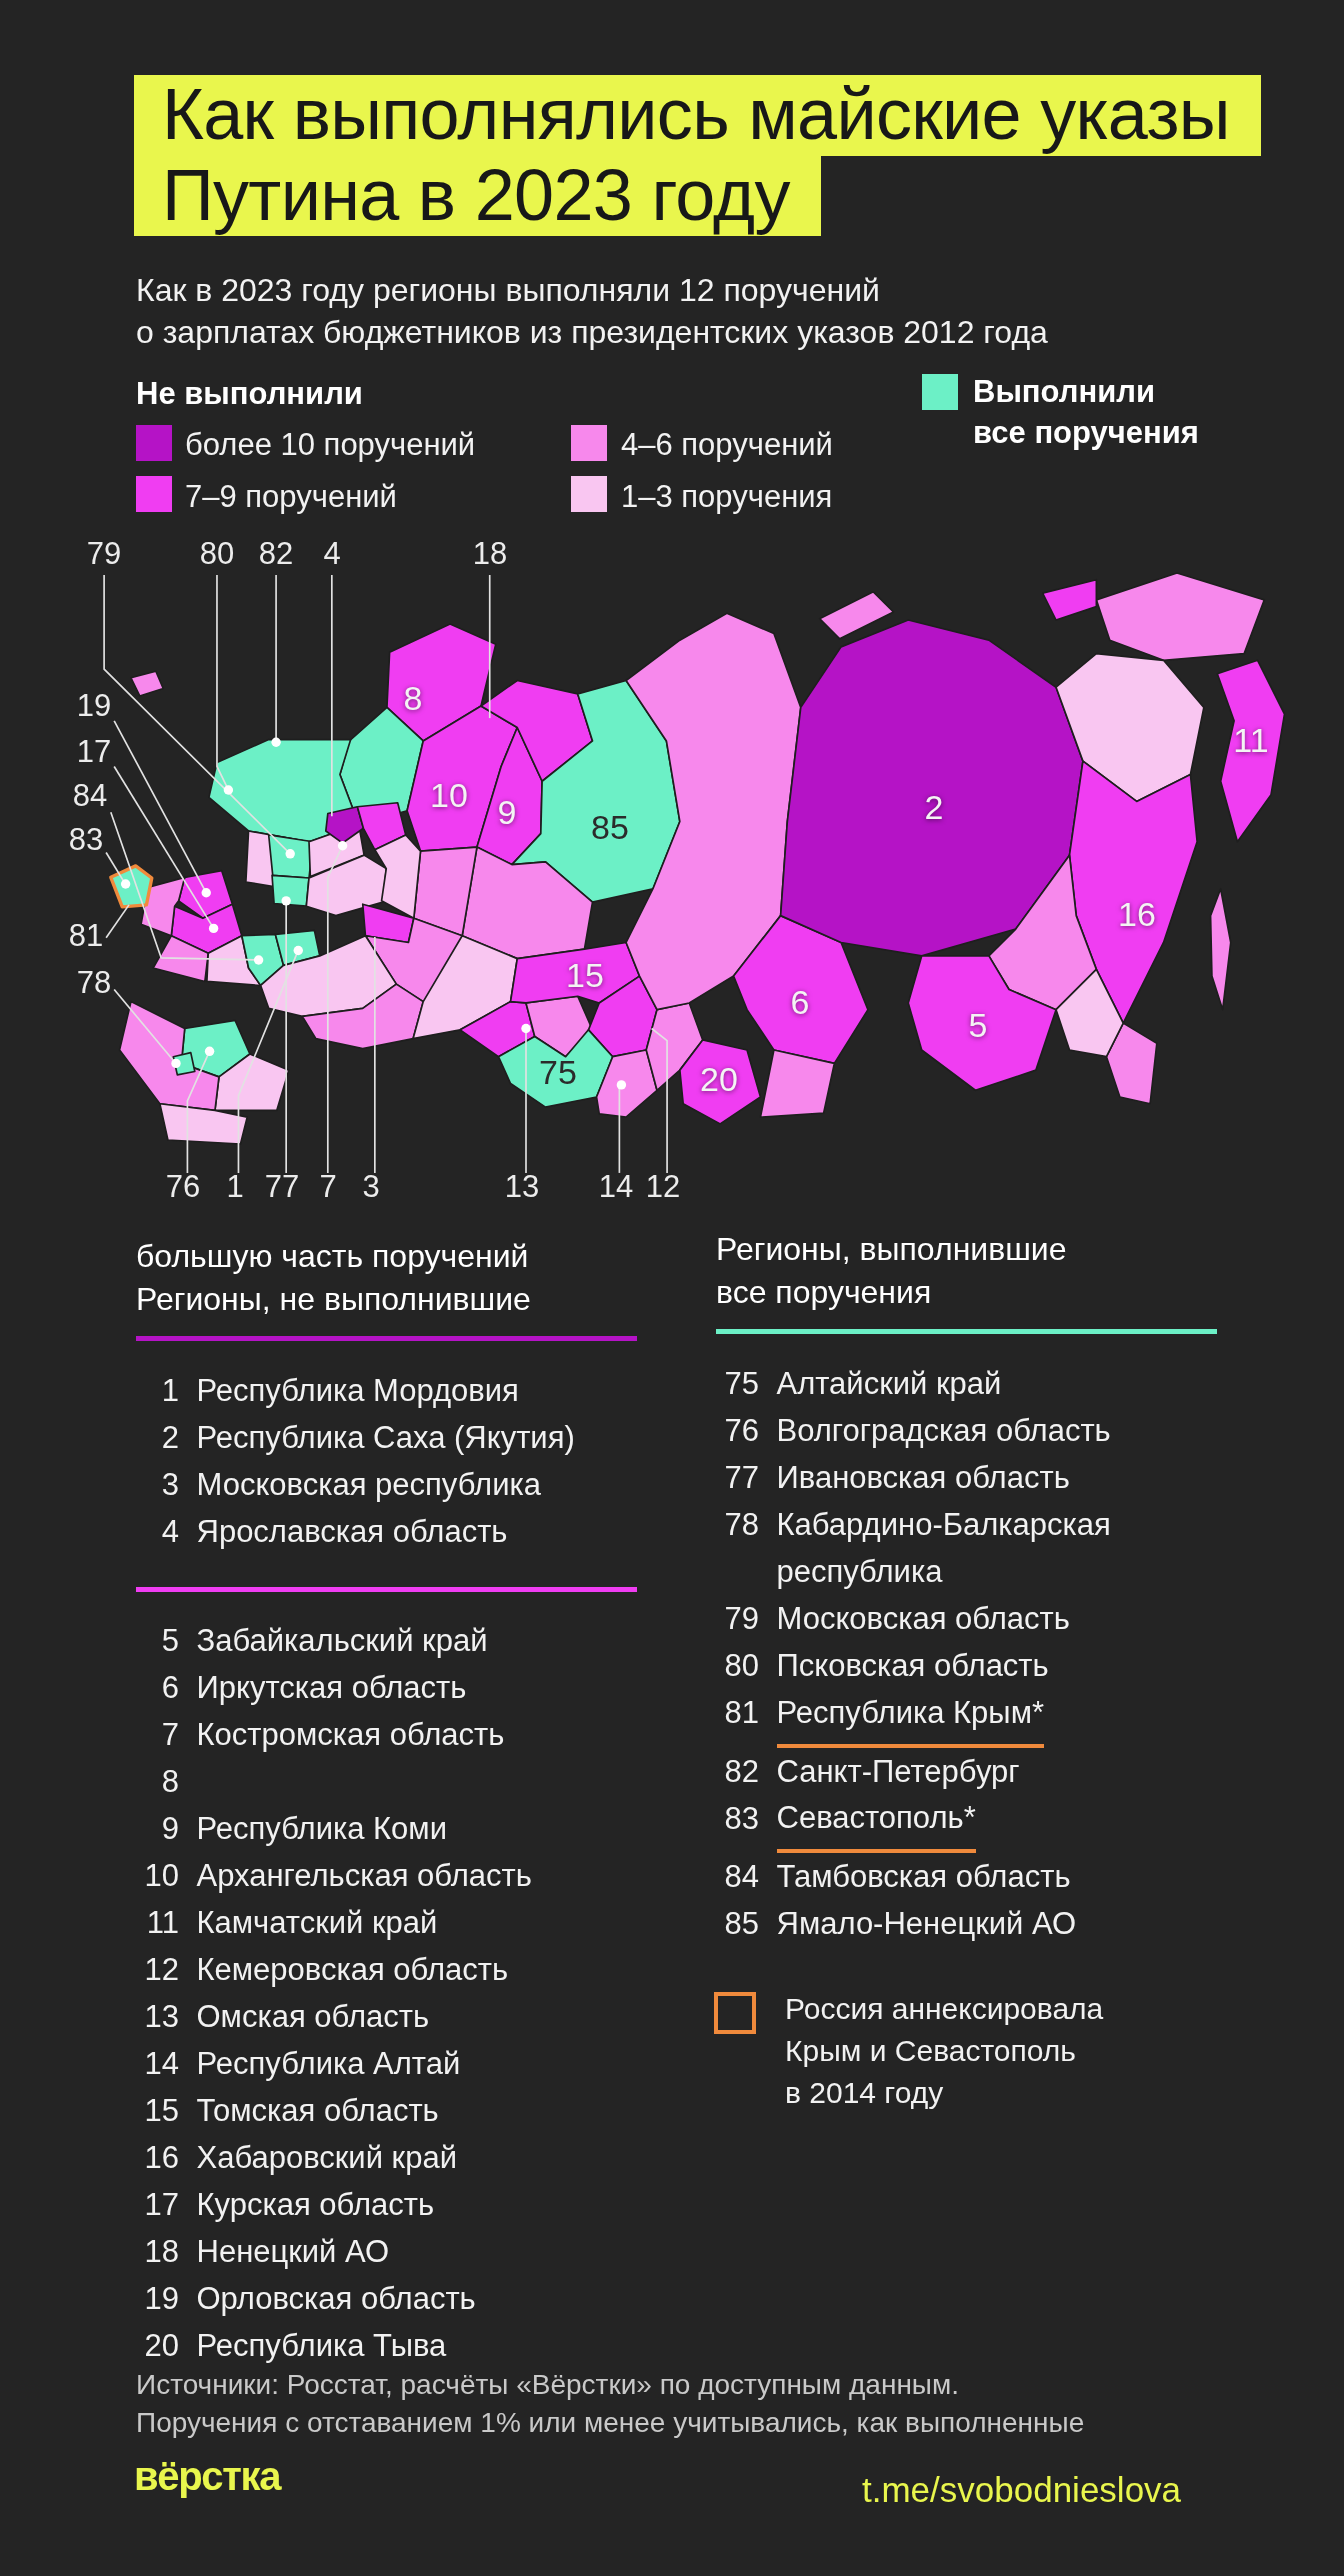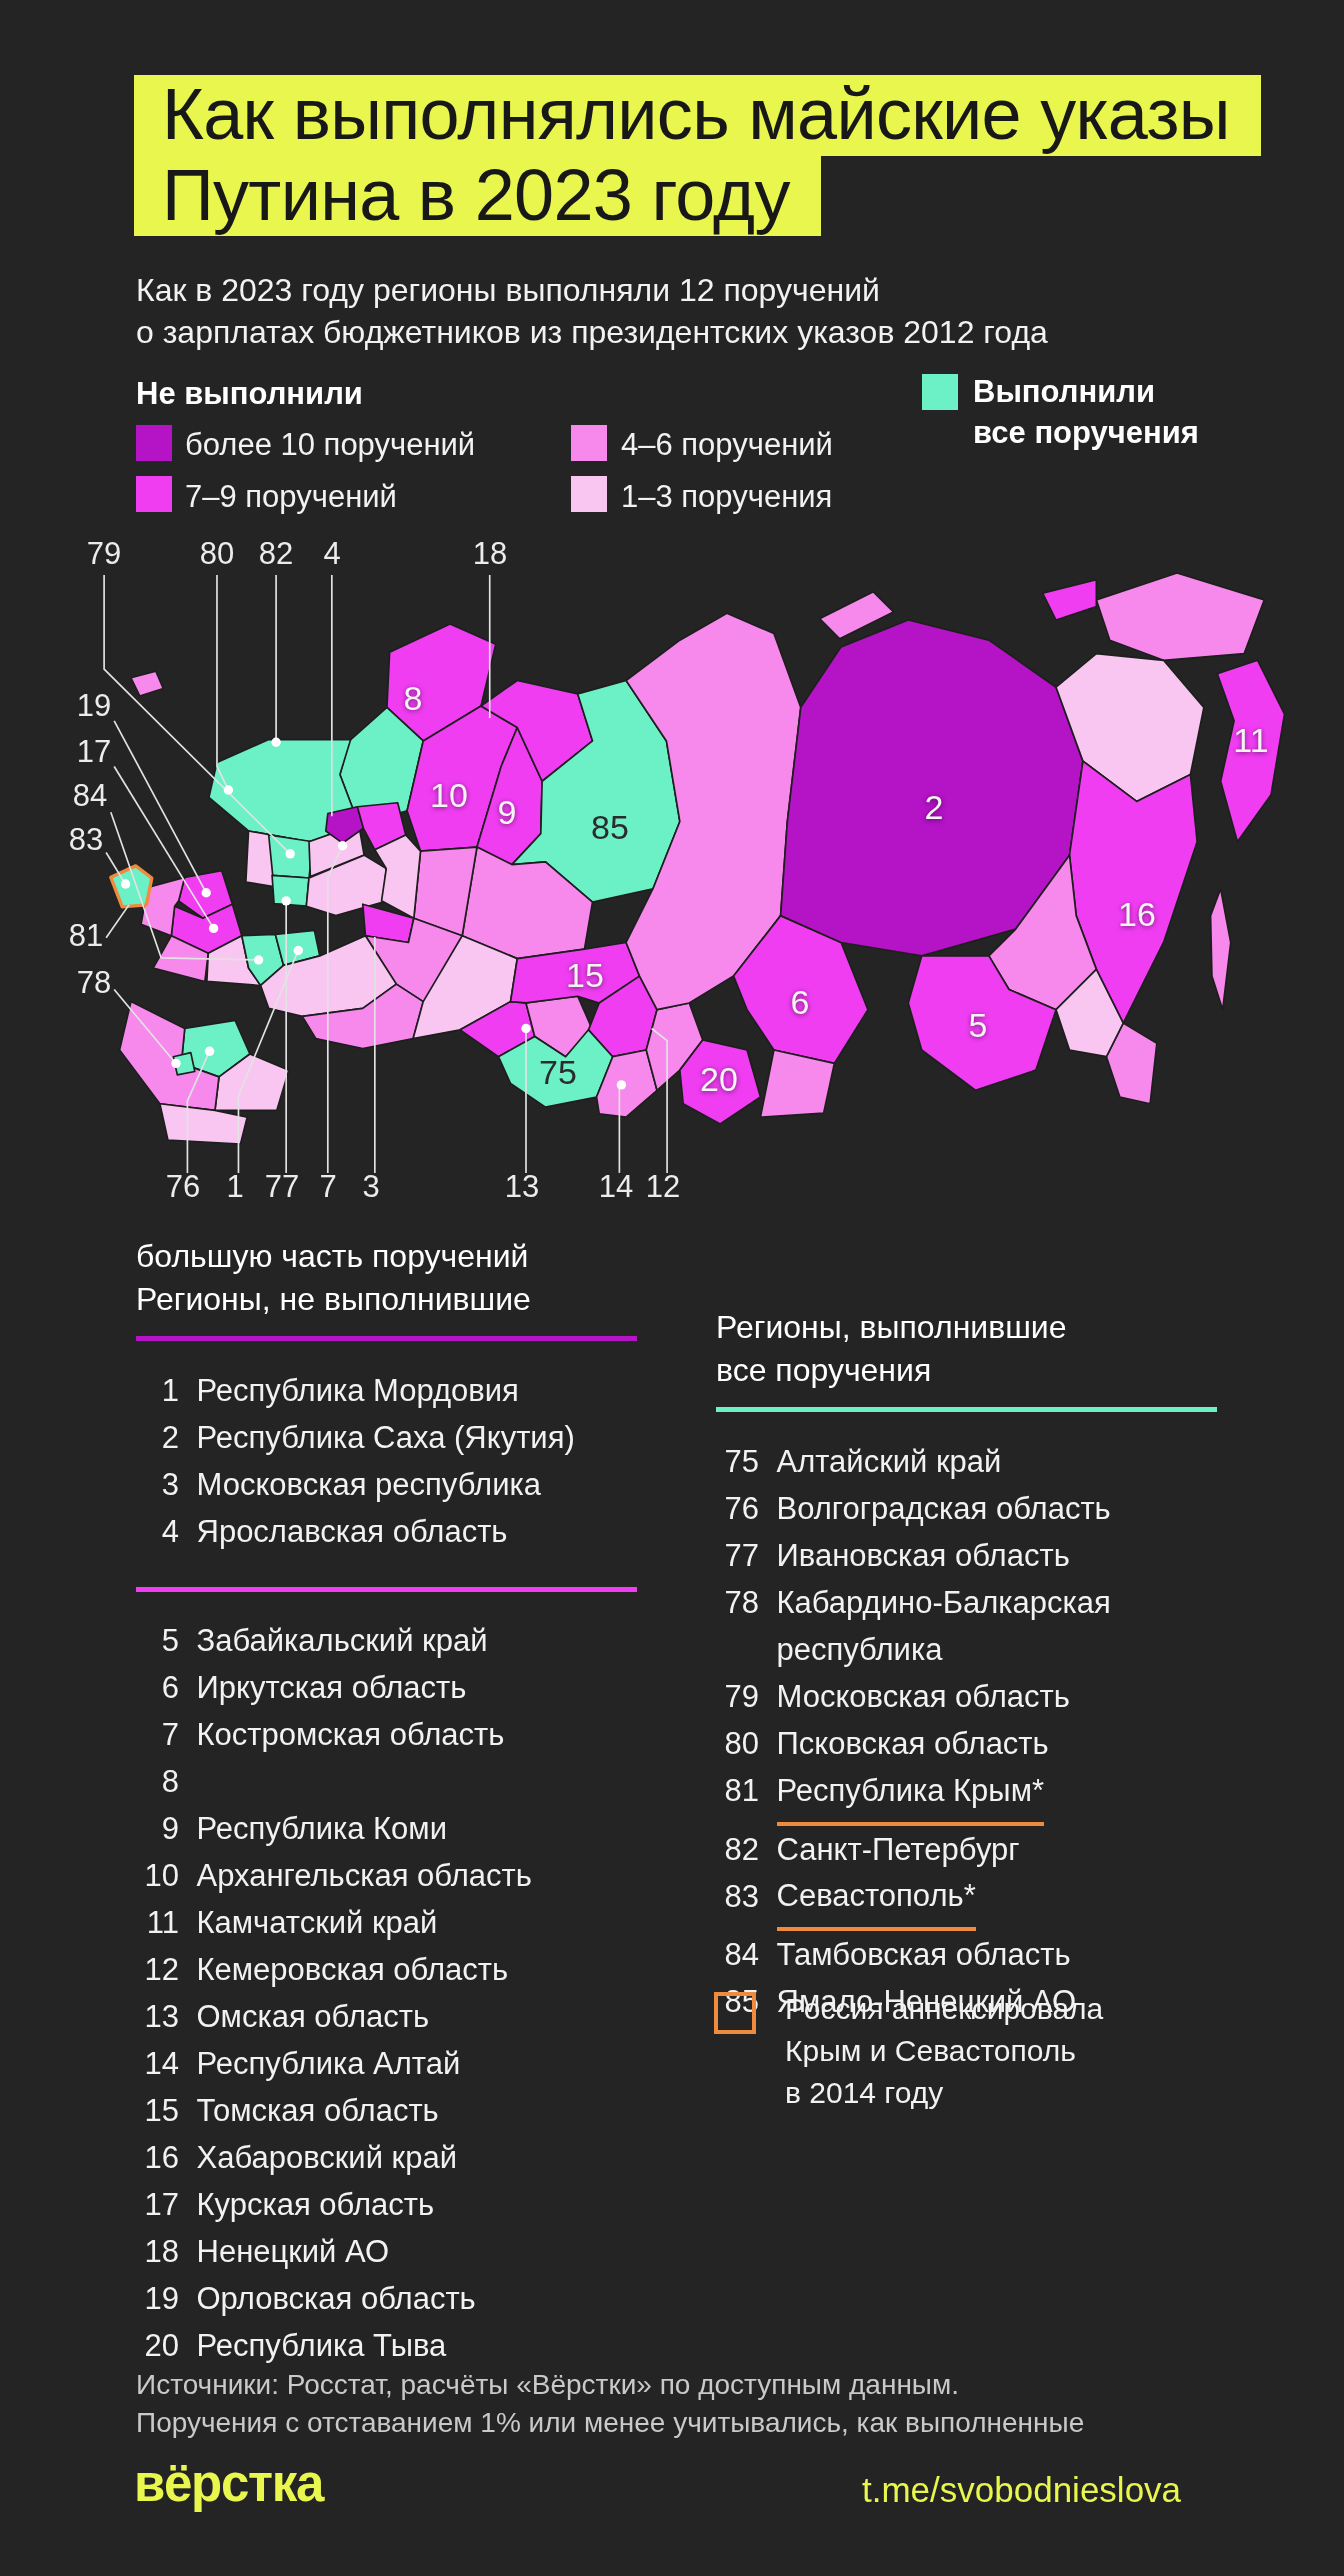--- a/index.html
+++ b/index.html
@@ -34,21 +34,21 @@
   .rule{height:5.4px;}
   .row{display:flex;align-items:flex-start;min-height:47px;}
   .row .num{width:43px;text-align:right;font-size:31px;line-height:47px;flex:0 0 43px;color:#f2f2f2;}
   .row .name{margin-left:17.5px;font-size:31px;line-height:47px;color:#f2f2f2;max-width:444px;}
   .name.u-orange{border-bottom:4px solid var(--orange);padding-bottom:10px;line-height:42px;margin-top:2.7px;}
   
   .annex-icon{width:34px;height:34px;border:4px solid var(--orange);}
   .annex-text{font-size:30px;line-height:42px;color:#f2f2f2;}
   
   .source{font-size:28px;line-height:38px;color:#c9c9c9;}
-  .logo{font-size:51px;font-weight:bold;color:var(--accent_yellow);letter-spacing:-1.3px;}
+  .logo{font-size:40px;font-weight:bold;color:var(--accent_yellow);letter-spacing:-1.3px;}
   .tg-link{font-size:35px;color:var(--accent_yellow);text-decoration:none;}
 </style>
 </head>
 <body>
 
 <div class="abs" style="left:134px;top:75px;">
   <div class="title-line">Как выполнялись майские указы</div>
   <div class="title-line">Путина в 2023 году</div>
 </div>
 
@@ -291,21 +291,21 @@
         <div class="num">19</div>
         <div class="name">Орловская область</div>
       </div>
       <div class="row">
         <div class="num">20</div>
         <div class="name">Республика Тыва</div>
       </div>
     </div>
 </div>
 
-<div class="abs" style="left:716px;top:1306px;width:511px;">
+<div class="abs" style="left:716px;top:1228px;width:511px;">
   <div class="list-title">Регионы, выполнившие</div>
   <div class="list-title">все поручения</div>
   <div class="rule" style="width: 501px; margin-top: 15px; background: rgb(108, 240, 198);"></div>
   <div id="right-items" style="margin-top:25.5px;">
       <div class="row">
         <div class="num">75</div>
         <div class="name">Алтайский край</div>
       </div>
       <div class="row">
         <div class="num">76</div>

